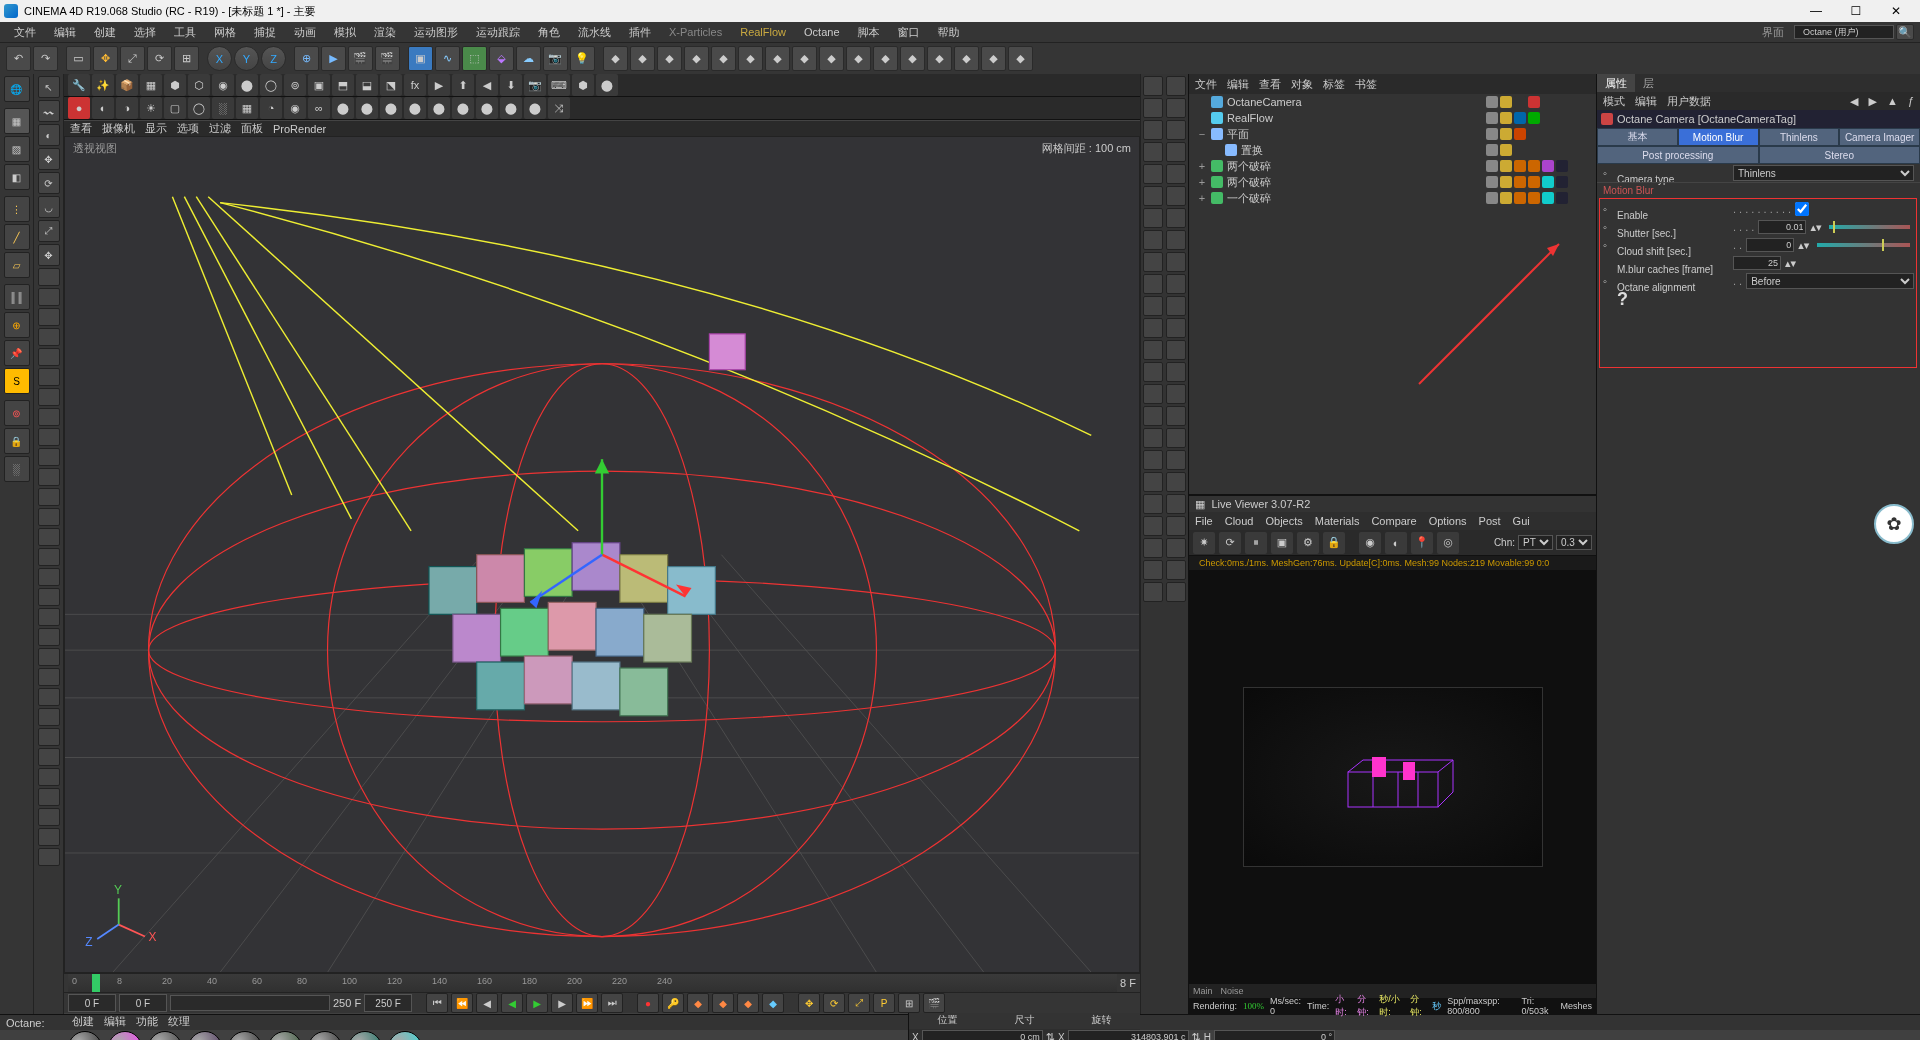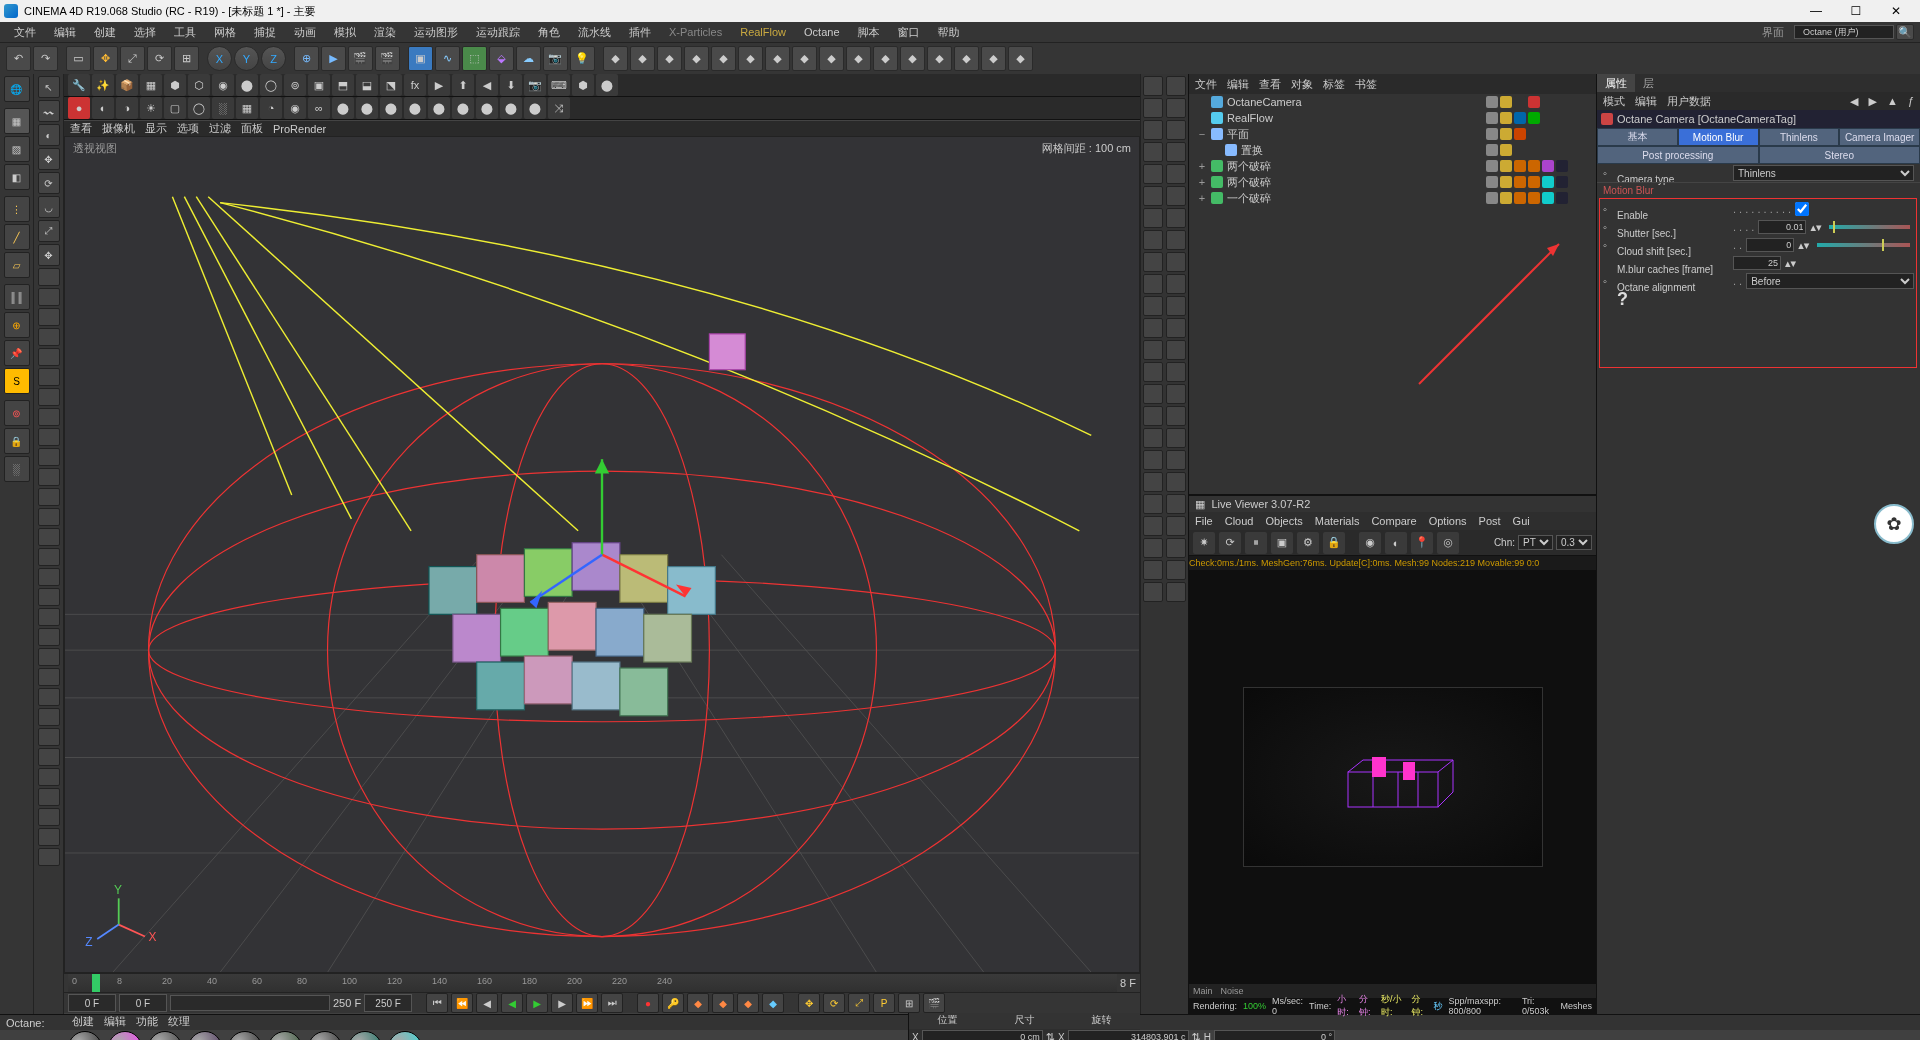--- a/index.html
+++ b/index.html
@@ -61,21 +61,21 @@
 .obj-expand { width:10px; text-align:center; cursor:pointer; color:#999;}
 .obj-icon { width:12px; height:12px; background:#5ad; border-radius:2px;}
 .obj-name { flex:1; }
 .obj-tags { display:flex; gap:2px; padding-right:4px; width:110px; justify-content:flex-start;}
 .obj-tag { width:12px; height:12px; border-radius:2px;}
 .live-viewer { flex:1; display:flex; flex-direction:column; background:#222; border-top:2px solid #111; min-height:0;}
 .lv-title { height:16px; background:#333; display:flex; align-items:center; padding:0 6px; gap:6px;}
 .lv-menu { height:18px; background:#2e2e2e; display:flex; align-items:center; padding:0 6px; gap:12px;}
 .lv-tools { height:26px; background:#2a2a2a; display:flex; align-items:center; padding:0 4px; gap:4px; border-bottom:1px solid #111;}
 .lv-btn { width:22px; height:22px; background:#3a3a3a; border-radius:2px; cursor:pointer; display:flex;align-items:center;justify-content:center;}
-.lv-status { height:14px; background:#1a1a1a; color:#c90; font-size:9px; padding:0 0; display:flex;align-items:center;}
+.lv-status { height:14px; background:#1a1a1a; color:#c90; font-size:9px; padding:0 10px; display:flex;align-items:center;}
 .lv-render { flex:1; background:#0f0f0f; display:flex; align-items:center; justify-content:center; min-height:0;}
 .lv-render-inner { width:300px; height:180px; border:1px solid #333; background:radial-gradient(#181818,#0a0a0a); display:flex;align-items:center;justify-content:center;}
 .lv-render-svg { width: 130px; height: 90px; }
 .lv-footer { height:14px; background:#222; color:#999; font-size:9px; padding:0 4px; display:flex;align-items:center; gap:8px;}
 .attr-panel { width: 324px; background:#333; border-left:1px solid #111; display:flex; flex-direction:column;}
 .attr-tabs-top { height:18px; background:#2e2e2e; display:flex;}
 .attr-tab { padding: 2px 8px; cursor:pointer; color:#aaa;}
 .attr-tab.active { background:#444; color:#fff;}
 .attr-toolbar { height:18px; background:#2a2a2a; display:flex; align-items:center; padding:0 6px; gap:10px;}
 .attr-title { height:18px; background:#223; display:flex; align-items:center; padding:0 4px; gap:4px;}
@@ -88,21 +88,21 @@
 .attr-select { flex:1; height:16px; background:#222; border:1px solid #555; color:#ccc; font-size:10px;}
 .attr-section-title { height:16px; color:#c55; font-size:10px; padding:0 6px; display:flex;align-items:center; border-top:1px solid #444;}
 .attr-inner { padding:2px 0; }
 .attr-num { width:48px; height:14px; background:#222; border:1px solid #555; color:#ccc; font-size:9px; text-align:right; padding-right:2px;}
 .attr-check { width:14px; height:14px;}
 .attr-slider-track { flex:1; height:4px; background: linear-gradient(to right,#2aa,#a55); position:relative; margin:0 4px;}
 .attr-slider-thumb { position:absolute; top:-4px; left:4px; width:2px; height:12px; background:#cc5;}
 .hl-box { border:1px solid #e33; position:absolute;}
 .status-bottom { height:16px; background:#333; border-top:1px solid #111; display:flex; align-items:center; padding: 0 6px;}
 .render-status { height:16px; background:#111; display:flex; align-items:center; gap:6px; padding:0 4px; font-size:9px;}
-.render-status .prog { color:#3c3;}
+.render-status .prog { color:#3c3;font-family:Liberation Serif, serif;}
 .render-status .time1 { color:#e8e;}
 .render-status .time2 { color:#ee6;}
 .render-status .time3 { color:#6cf;}
 .float-badge { position:absolute; right:6px; top:504px; width:40px; height:40px; border-radius:50%; background:#fff; border:2px solid #8bc; display:flex;align-items:center;justify-content:center; color:#333; font-size: 18px;}
 .search-box { width:80px; height:14px; background:#222; border:1px solid #555; display:flex;align-items:center; font-size:9px; padding:0 4px;}
 svg.viewport-svg { width:100%; height:100%; display:block;}
 .annotation-arrow { position:absolute; pointer-events:none;}
 .lv-chn { display:flex; align-items:center; gap:3px; margin-left:auto; font-size:10px;}
 .lv-chn select { background:#222; border:1px solid #555; color:#ccc; font-size:10px;}
 .layout-label { margin-left:auto; color:#999;}

